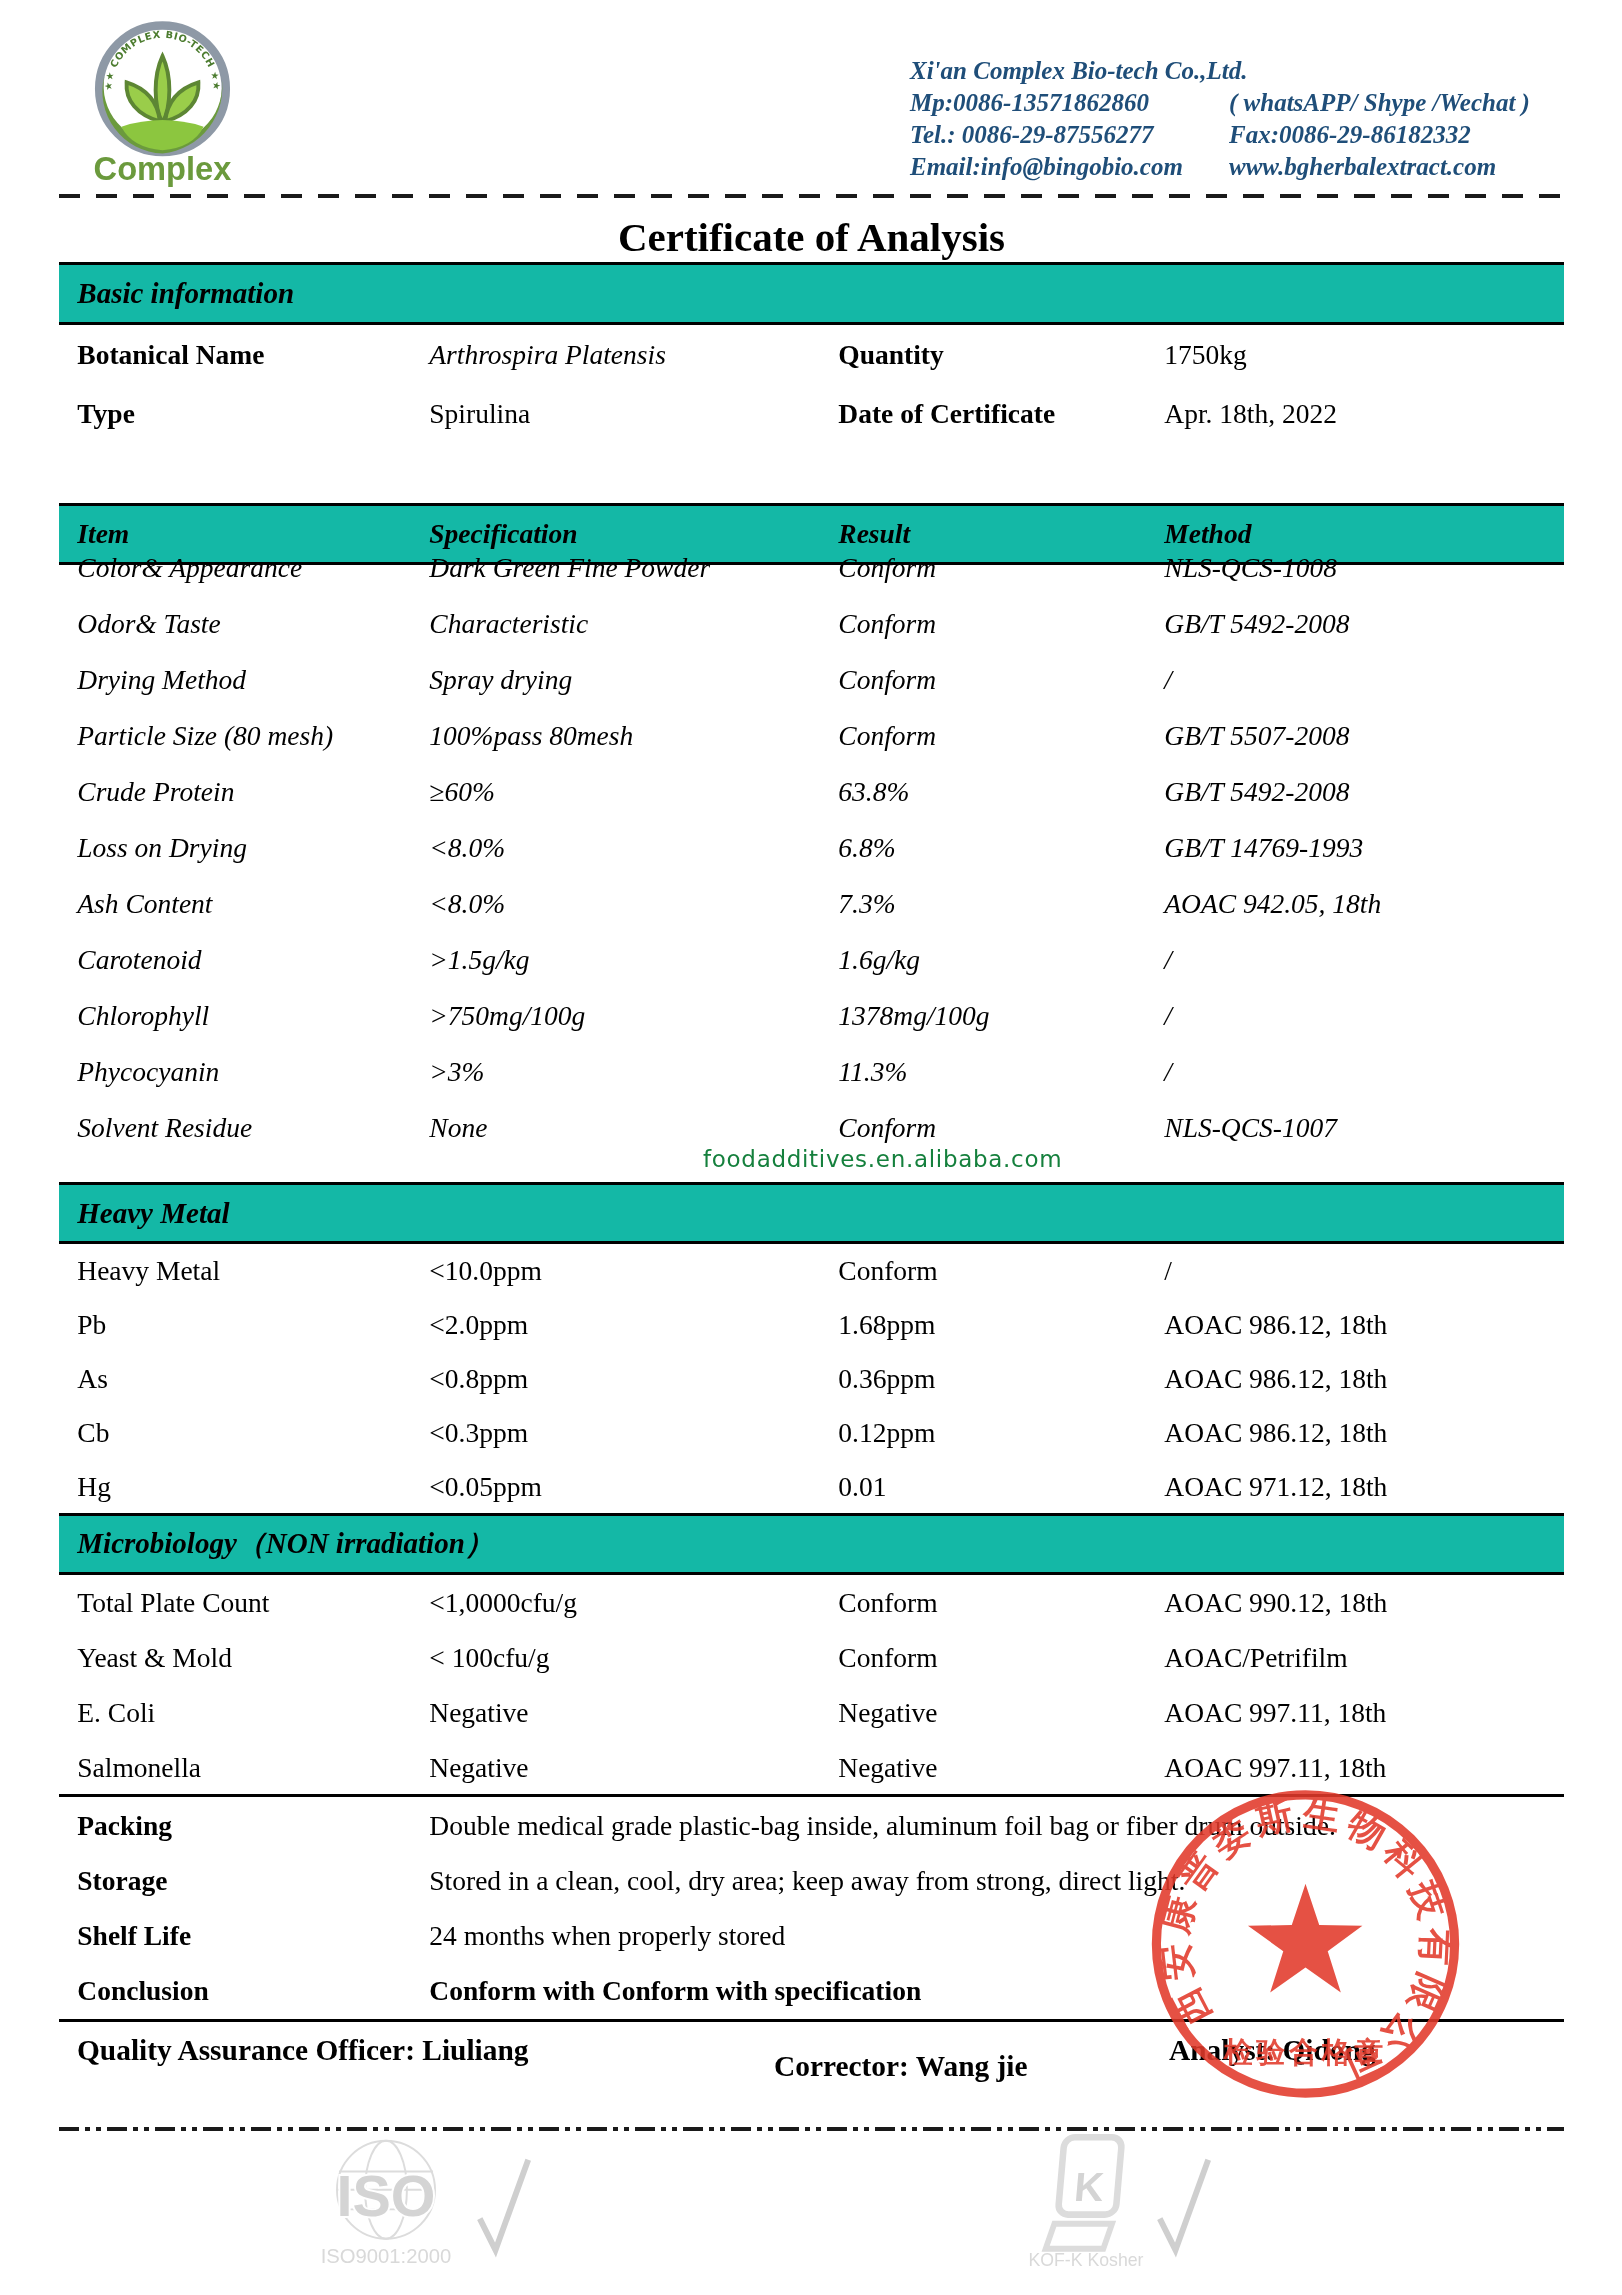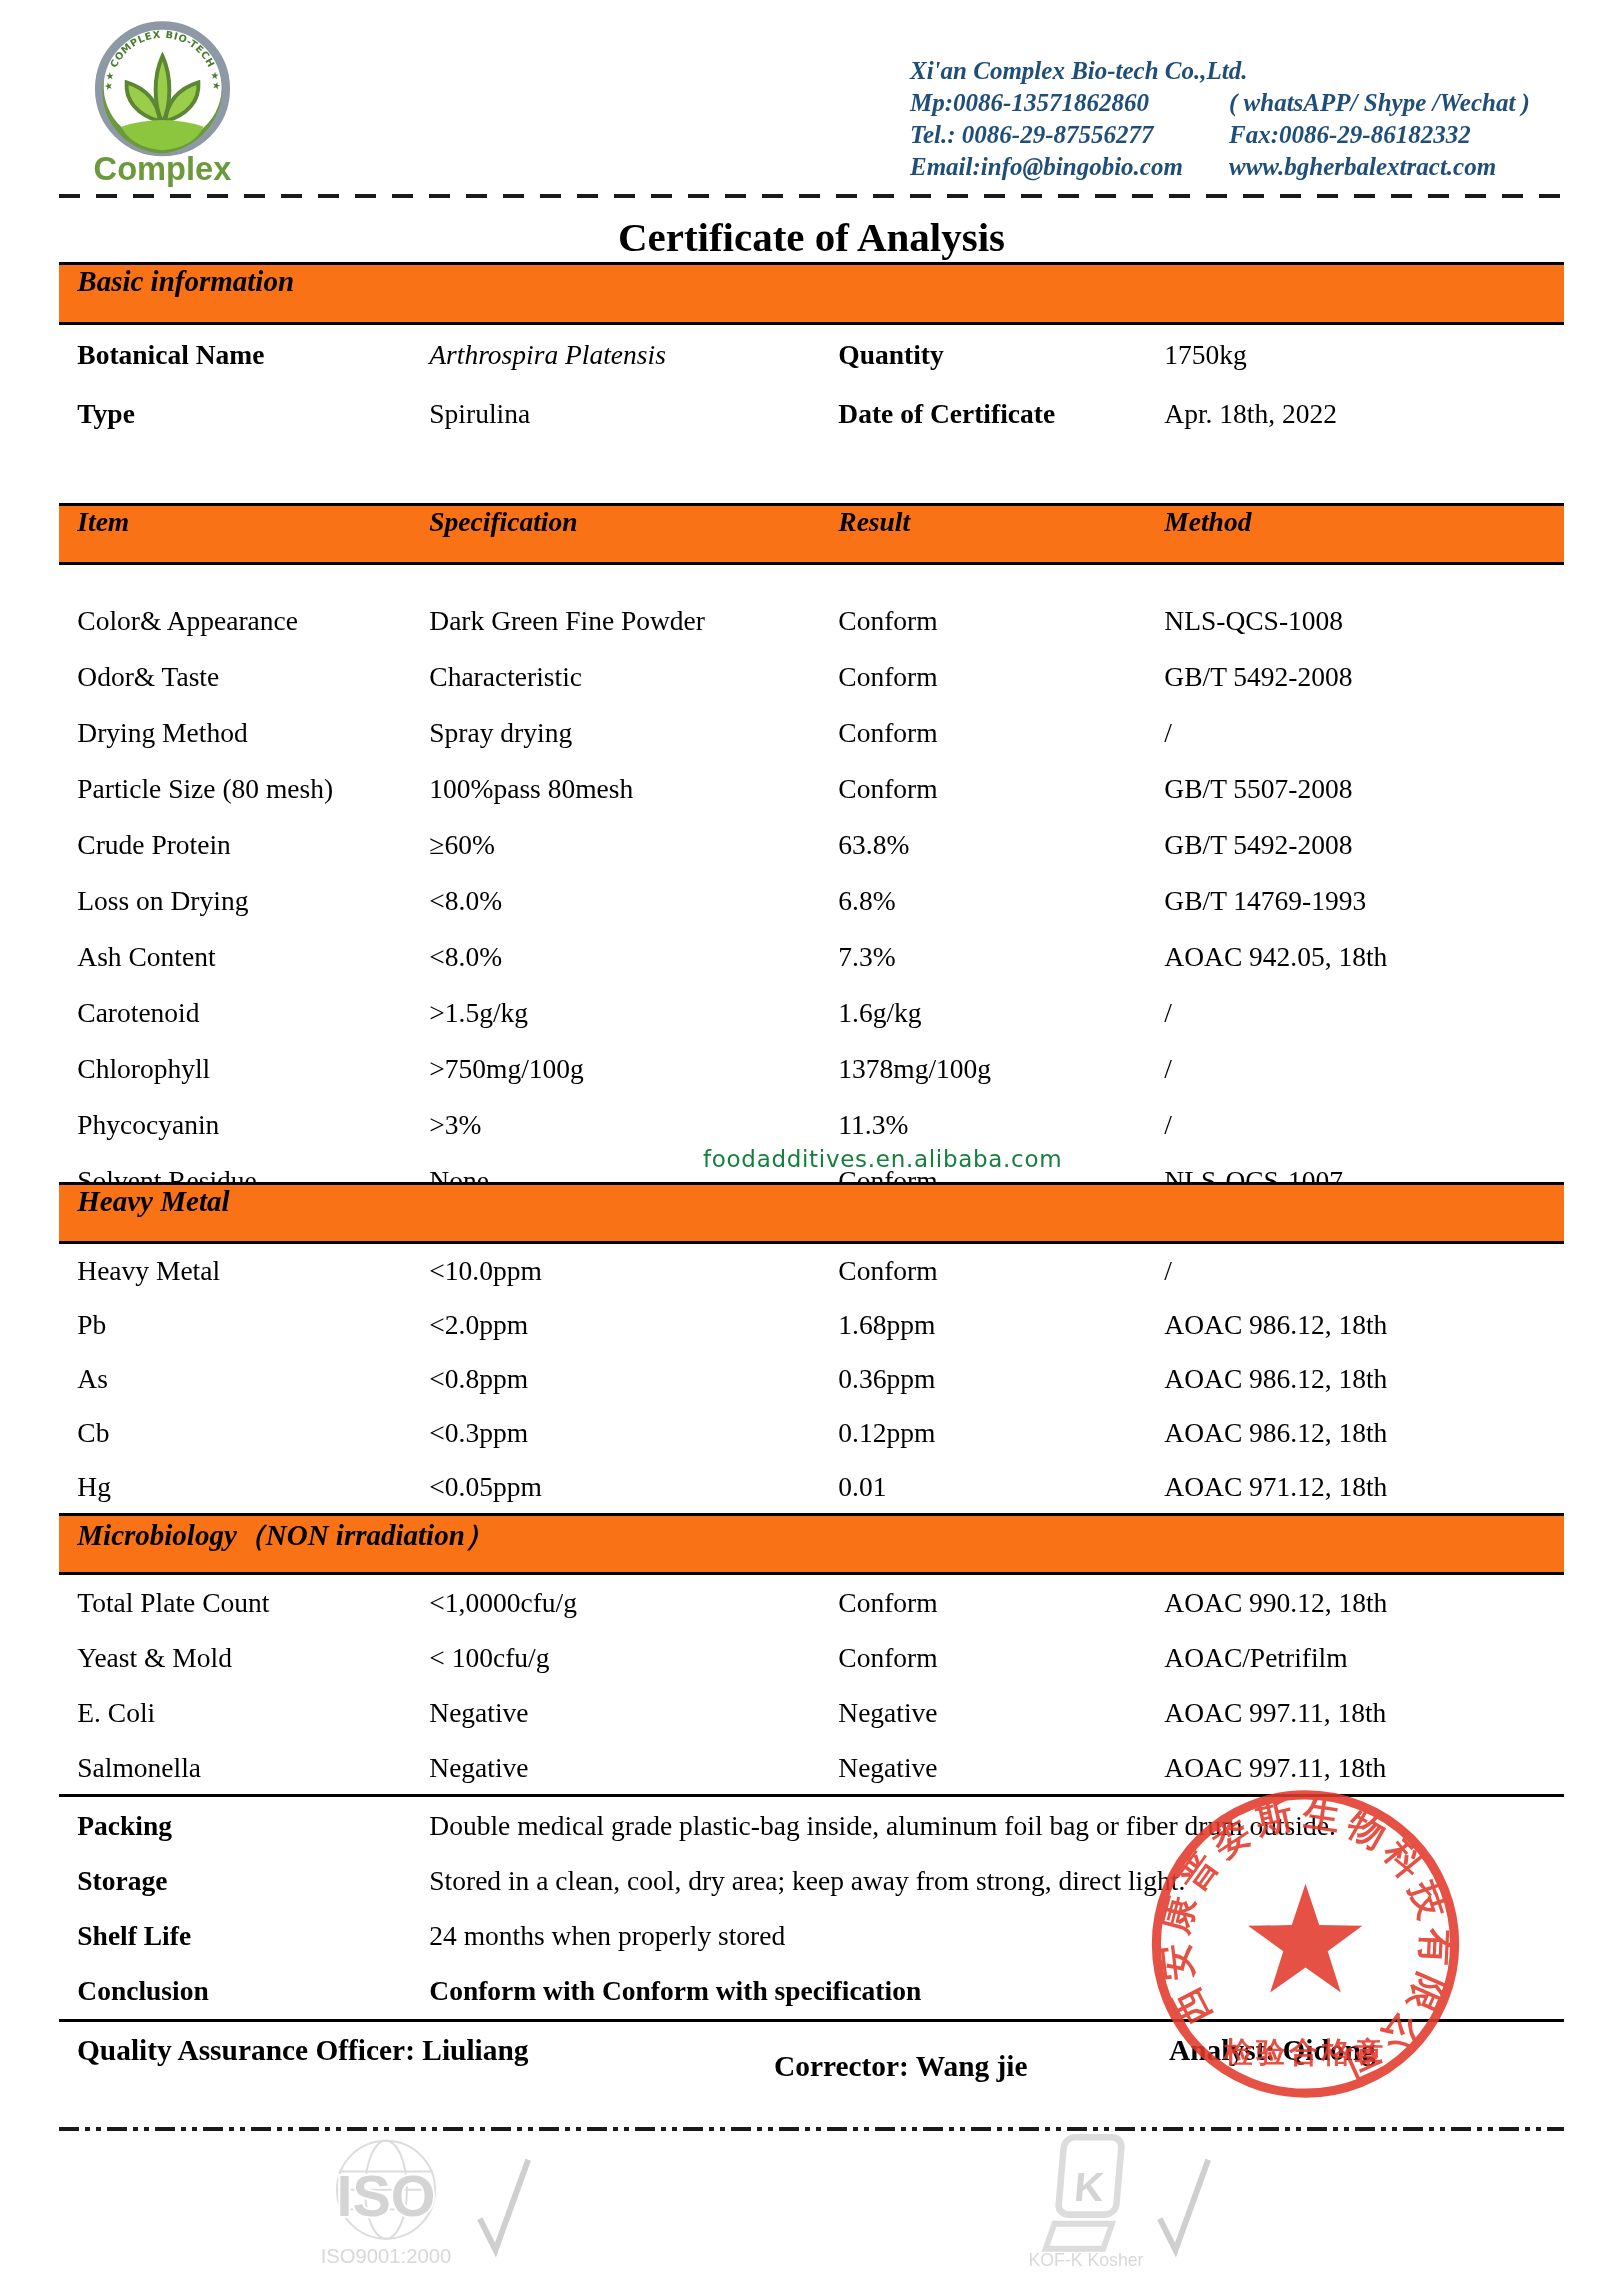--- a/index.html
+++ b/index.html
@@ -17,23 +17,23 @@
             background:repeating-linear-gradient(90deg,#1a1a1a 0 21px,transparent 21px 37px);}
   .dash-bottom{position:absolute;left:59px;top:2127px;width:1505px;height:3.9px;
             background:repeating-linear-gradient(90deg,#1a1a1a 0 19.6px,transparent 19.6px 26px,
                        #1a1a1a 26px 31px,transparent 31px 37px,#1a1a1a 37px 42px,transparent 42px 48px);}
   .hline{position:absolute;left:59px;width:1505px;height:3.3px;background:#000;}
 
   .title{position:absolute;left:0;top:213px;width:1623px;text-align:center;
          font-size:41px;font-weight:bold;}
 
   
-  .band{position:absolute;left:59px;width:1505px;height:63px;background:#f97316;
+  .band{position:absolute;left:59px;width:1505px;height:63px;background:#14b8a6;
         border-top:3.3px solid #000;border-bottom:3.3px solid #000;box-sizing:border-box;
-        display:flex;align-items:flex-start;padding-left:18.3px;
+        display:flex;align-items:center;padding-left:18.3px;
         font-size:29px;font-weight:bold;font-style:italic;}
 
   
   .rows{position:absolute;left:59px;width:1505px;}
   .trow{display:grid;grid-template-columns:352px 409px 326px 400px;align-items:center;
         padding-left:18.3px;box-sizing:border-box;font-size:27.5px;}
   .trow .b{font-weight:bold;}
   .it{font-style:italic;}
 
   
@@ -120,21 +120,21 @@
 
   <div class="band" style="top:503px;height:62px;padding-left:0;">
     <div class="trow" style="width:1505px;">
       <div>Item</div>
       <div>Specification</div>
       <div>Result</div>
       <div>Method</div>
     </div>
   </div>
 
-  <div class="rows" style="top:593px;">
+  <div class="rows" style="top:540px;font-style:italic;">
     <div class="trow" style="height:56px;">
       <div>Color&amp; Appearance</div>
       <div>Dark Green Fine Powder</div>
       <div>Conform</div>
       <div>NLS-QCS-1008</div>
     </div>
     <div class="trow" style="height:56px;">
       <div>Odor&amp; Taste</div>
       <div>Characteristic</div>
       <div>Conform</div>

